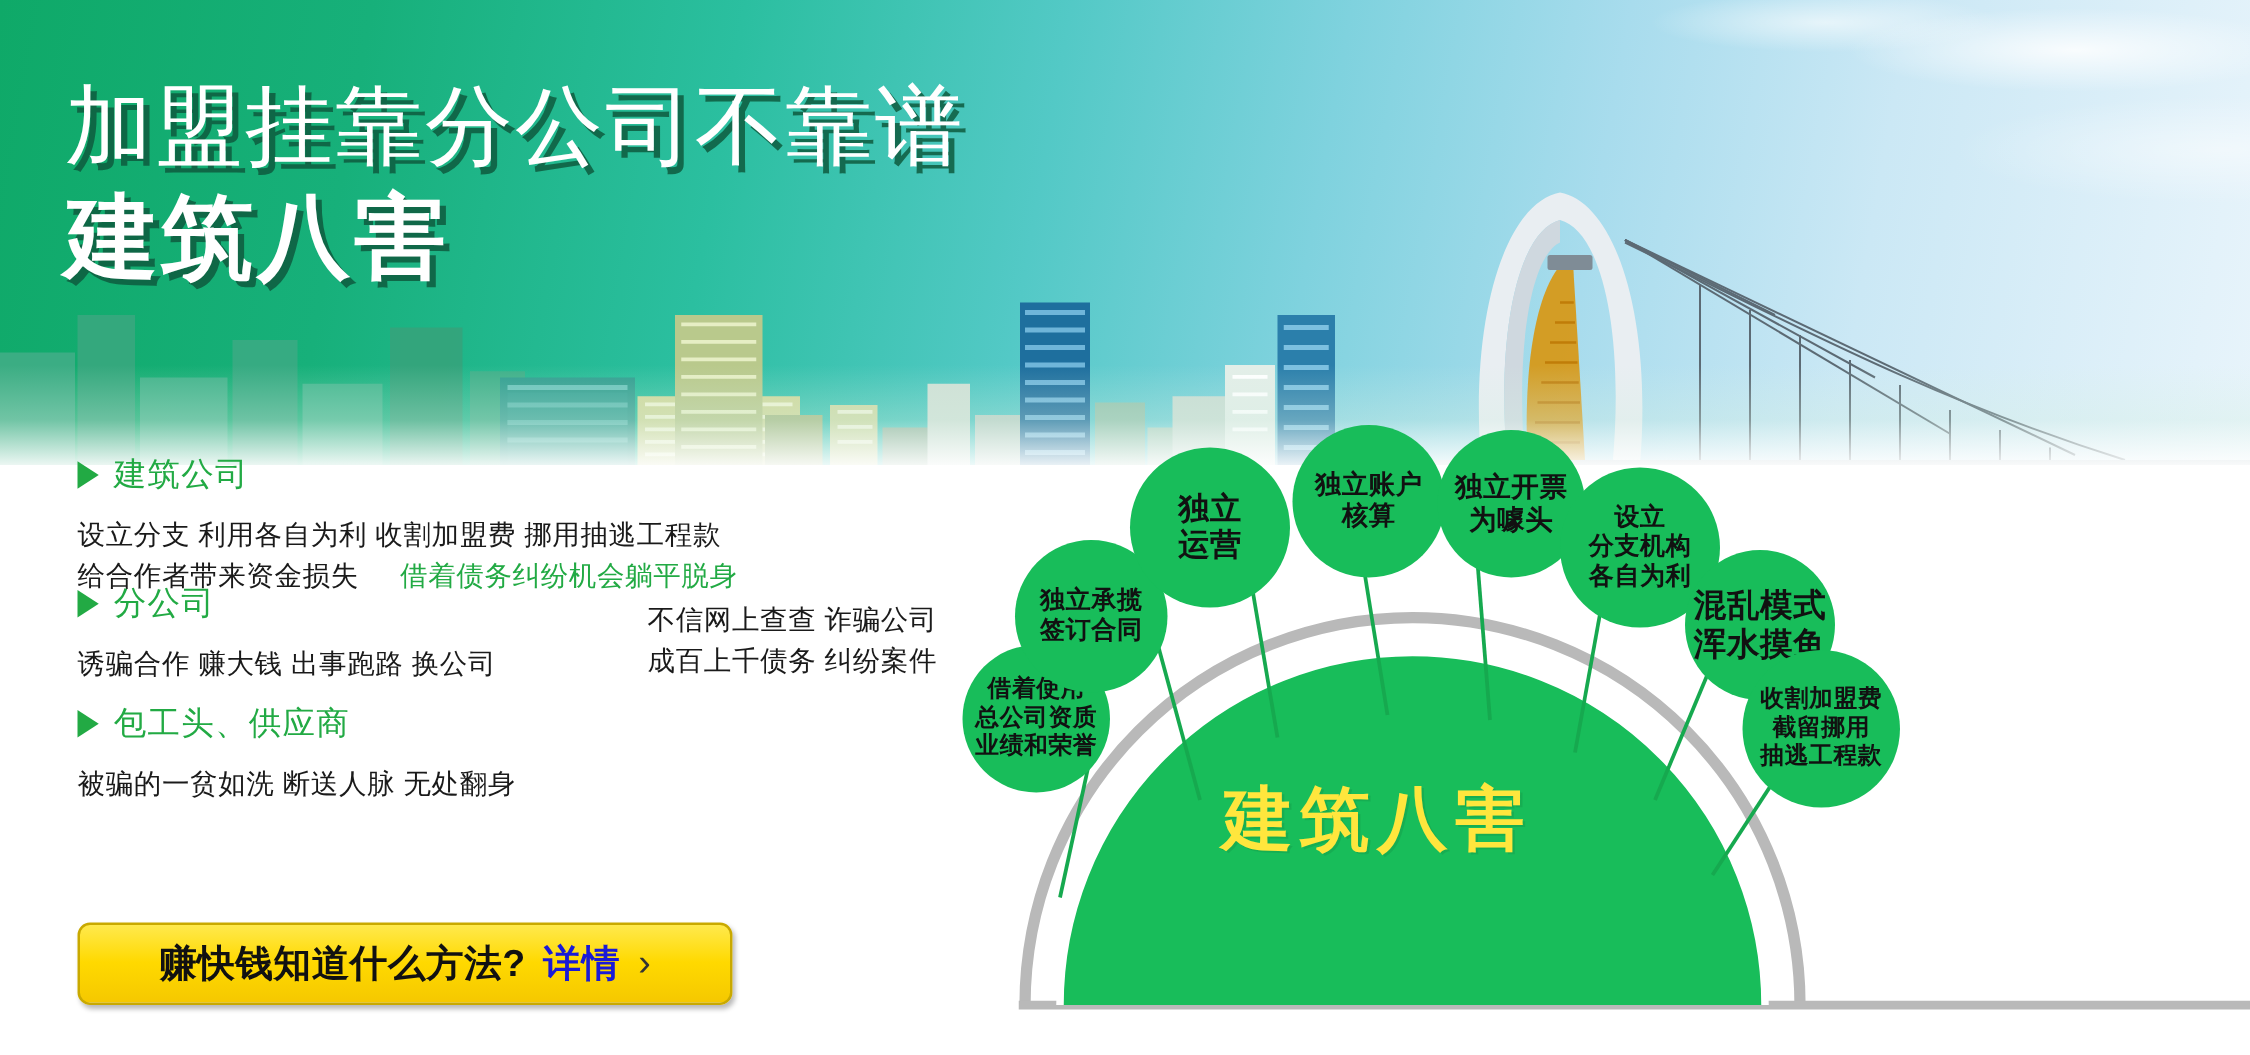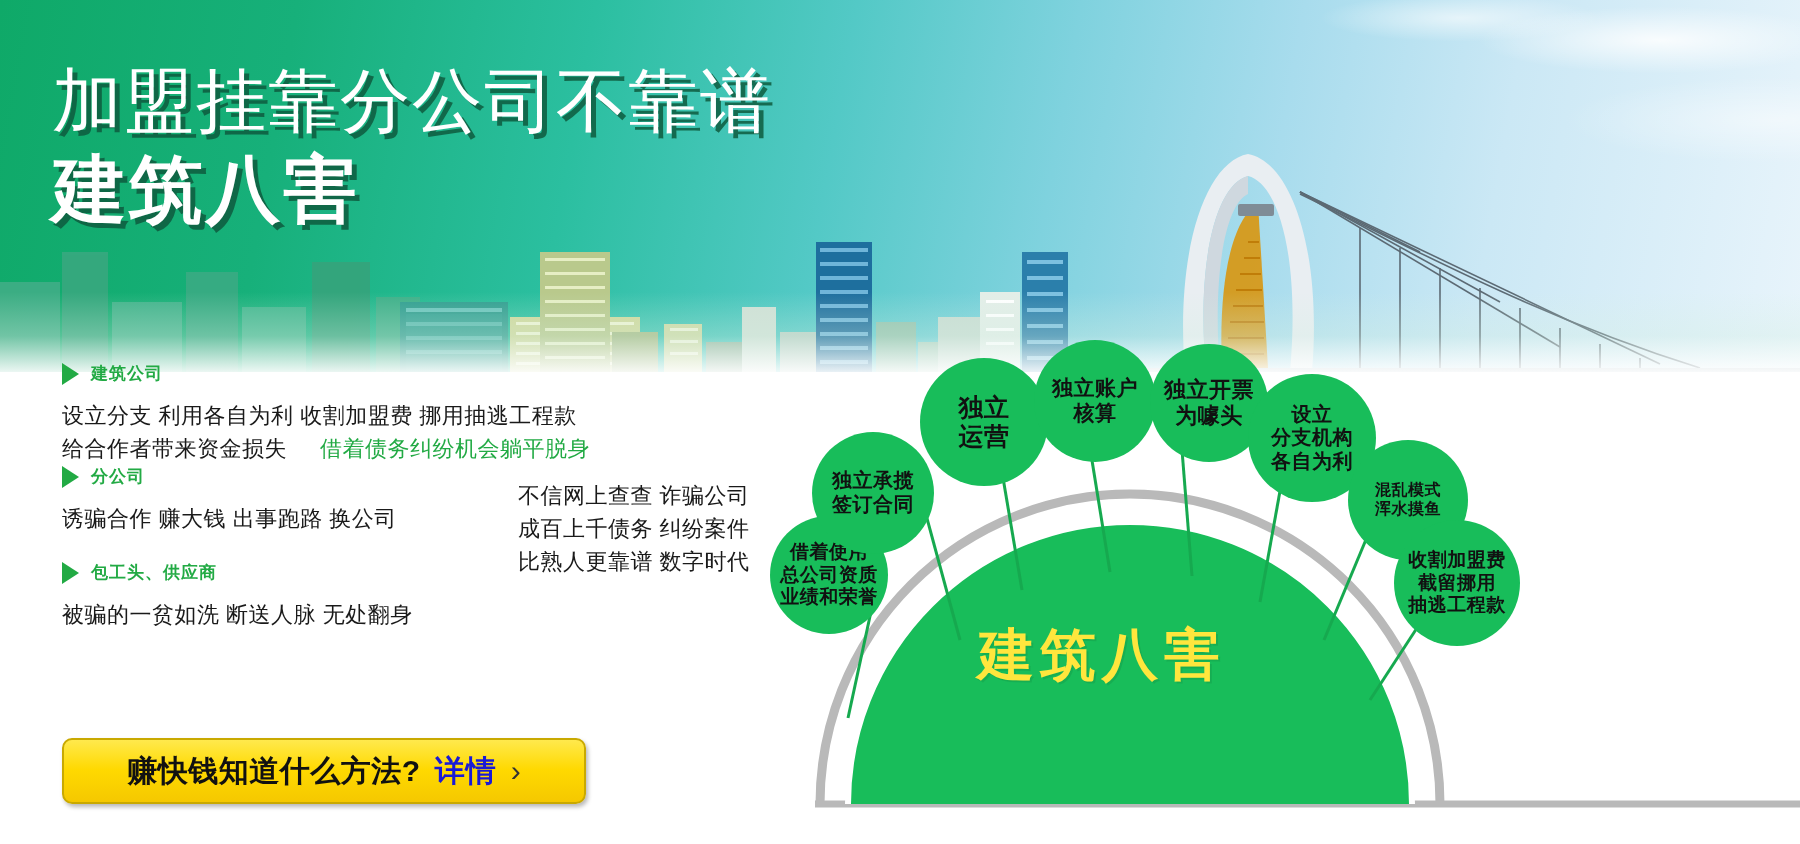--- a/index.html
+++ b/index.html
@@ -20,21 +20,21 @@
   .hero-title .l1{font-size:70px;line-height:86px;font-weight:normal;letter-spacing:2px;
         text-shadow:5px 5px 0 rgba(14,90,62,.85);}
   .hero-title .l2{font-size:74px;line-height:92px;font-weight:bold;letter-spacing:3px;
         text-shadow:5px 5px 0 rgba(14,90,62,.85);}
 
   
   .left{position:absolute;left:0;top:372px;width:790px;height:472px;}
   .sec{position:absolute;}
   .sec-head{display:flex;align-items:center;gap:12px;}
   .tri{width:0;height:0;border-left:17px solid #22aa44;border-top:11px solid transparent;border-bottom:11px solid transparent;}
-  .sec-title{color:#22aa44;font-size:17px;font-weight:bold;letter-spacing:1px;}
+  .sec-title{color:#22aa44;font-size:26px;font-weight:normal;letter-spacing:1px;}
   .sec-body{margin-top:14px;font-size:22px;line-height:33px;color:#1a1a1a;letter-spacing:.5px;}
   .sec-body .gr{color:#22aa44;}
 
   .cta{position:absolute;left:62px;top:738px;width:520px;height:62px;border-radius:10px;
        background:linear-gradient(180deg,#ffe94d 0%,#ffd900 48%,#f5c800 100%);
        border:2px solid #c9a900;box-shadow:2px 3px 4px rgba(0,0,0,.28);
        display:flex;align-items:center;justify-content:center;gap:14px;}
   .cta-main{font-size:30px;font-weight:bold;color:#111;letter-spacing:.5px;text-align:right;}
   .cta-link{font-size:30px;font-weight:bold;color:#1a1ad6;letter-spacing:1px;}
   .cta-arrow{font-size:30px;color:#333;font-weight:300;}
@@ -212,21 +212,20 @@
       </div>
       <div class="sec-body">
         <div>被骗的一贫如洗  断送人脉  无处翻身</div>
       </div>
     </div>
 
     <div class="sec" style="left:518px;top:93px;width:260px;">
       <div class="sec-body">
         <div>不信网上查查 诈骗公司</div>
         <div>成百上千债务 纠纷案件</div>
-        <div>比熟人更靠谱 数字时代</div>
       </div>
     </div>
   </div>
 
   <div class="cta">
     <span class="cta-main">赚快钱知道什么方法?</span>
     <span class="cta-link">详情</span>
     <span class="cta-arrow">›</span>
   </div>
 
@@ -259,21 +258,21 @@
       </div>
     </div>
 
     <div class="bub" style="left:22px;top:92px;width:122px;height:122px;font-size:20px;">
       <div>
         <div>独立承揽</div>
         <div>签订合同</div>
       </div>
     </div>
 
-    <div class="bub" style="left:130px;top:18px;width:128px;height:128px;font-size:25px;">
+    <div class="bub" style="left:114px;top:18px;width:128px;height:128px;font-size:25px;">
       <div>
         <div>独立</div>
         <div>运营</div>
       </div>
     </div>
 
     <div class="bub" style="left:244px;top:0px;width:122px;height:122px;font-size:21px;">
       <div>
         <div>独立账户</div>
         <div>核算</div>
@@ -288,21 +287,21 @@
     </div>
 
     <div class="bub" style="left:458px;top:34px;width:128px;height:128px;font-size:20px;">
       <div>
         <div>设立</div>
         <div>分支机构</div>
         <div>各自为利</div>
       </div>
     </div>
 
-    <div class="bub" style="left:558px;top:100px;width:120px;height:120px;font-size:16px;">
+    <div class="bub" style="left:558px;top:100px;width:120px;height:120px;font-size:26px;">
       <div>
         <div>混乱模式</div>
         <div>浑水摸鱼</div>
       </div>
     </div>
 
     <div class="bub" style="left:604px;top:180px;width:126px;height:126px;font-size:19px;">
       <div>
         <div>收割加盟费</div>
         <div>截留挪用</div>

